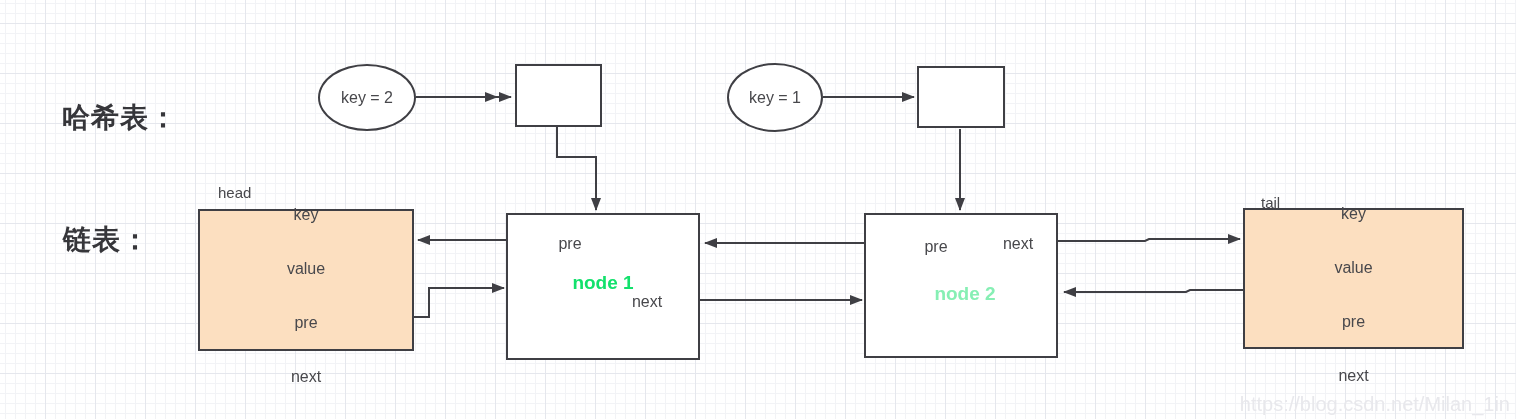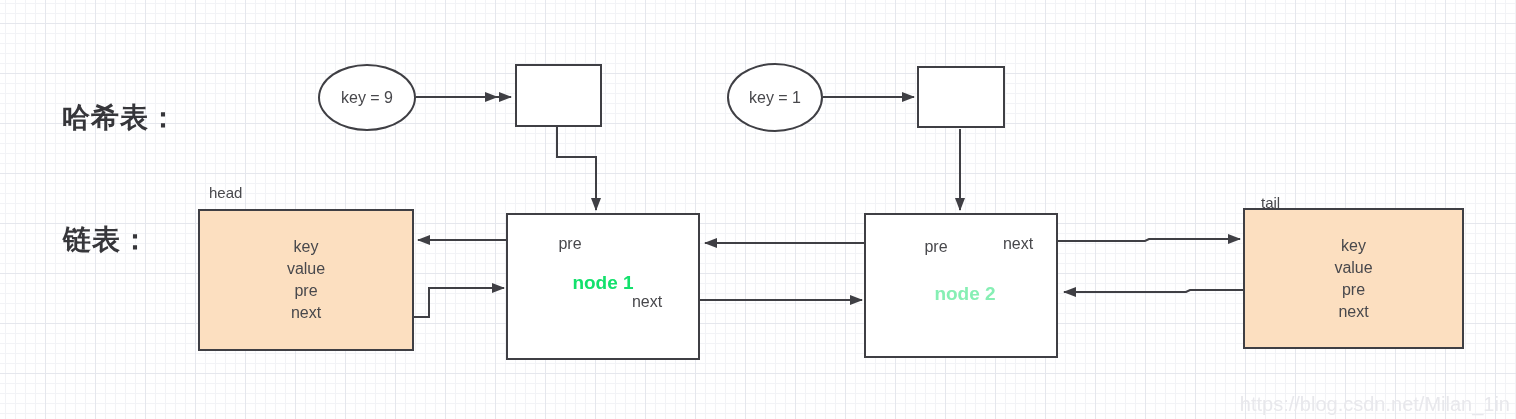--- a/index.html
+++ b/index.html
@@ -19,21 +19,21 @@
   .cn-label { font-size:28px; font-weight:700; color:var(--c-label_text,#36363a); letter-spacing:1px; }
   .tag-label { font-size:15px; color:var(--c-text,#3d3d42); }
   .ellipse {
     border:2px solid var(--c-stroke,#3f3f44); border-radius:50%;
     background:#fff; display:flex; align-items:center; justify-content:center;
     font-size:16px; color:var(--c-text,#4a4a4e);
   }
   .bucket { border:2px solid var(--c-stroke,#3f3f44); background:#fff; }
   .nodebox { border:2px solid var(--c-stroke,#3f3f44); background:#fff; }
   .fillbox { background:var(--c-node_fill,#fcdfc0); display:flex; flex-direction:column; align-items:center; justify-content:center; }
-  .fillbox span { font-size:16px; line-height:22px; color:var(--c-text,#46464a); }
+  .fillbox span { font-size:16px; line-height:22px; color:var(--c-text,#46464a);margin-top:32px; }
   .inner { position:absolute; transform:translate(-50%,-50%); font-size:16px; color:var(--c-text,#48484c); white-space:nowrap; }
   .nodename { font-size:19px; font-weight:700; white-space:nowrap; }
   .n1 { color:var(--c-node1_text,#12e16c); }
   .n2 { color:var(--c-node2_text,#86efb4); }
   .watermark { font-size:20px; color:var(--c-watermark_text,#e8e8ec); white-space:nowrap; }
   svg.connectors { position:absolute; left:0; top:0; pointer-events:none; }
   svg.connectors path { stroke:#3f3f44; stroke-width:2; fill:none; }
 </style>
 </head>
 <body>
@@ -74,30 +74,30 @@
   </g>
   <g>
     <path d="M1320,290 L1190,290 L1186,292 L1064,292" marker-end="url(#ah)"></path>
   </g>
 </svg>
 
 <div class="abs cn-label" style="left:62px; top:99px;">哈希表：</div>
 <div class="abs cn-label" style="left:63px; top:221px;">链表：</div>
 
 <div class="abs ellipse" style="left:318px; top:64px; width:98px; height:67px;">
-  <span>key = 9</span>
+  <span>key = 2</span>
 </div>
 <div class="abs ellipse" style="left:727px; top:63px; width:96px; height:69px;">
   <span>key = 1</span>
 </div>
 
 <div class="abs bucket" style="left:515px; top:64px; width:87px; height:63px;"></div>
 <div class="abs bucket" style="left:917px; top:66px; width:88px; height:62px;"></div>
 
-<div class="abs tag-label" style="left:209px; top:184px;">head</div>
+<div class="abs tag-label" style="left:218px; top:184px;">head</div>
 <div class="abs nodebox fillbox" style="left:198px; top:209px; width:216px; height:142px;">
   <span>key</span>
   <span>value</span>
   <span>pre</span>
   <span>next</span>
 </div>
 
 <div class="abs nodebox" style="left:506px; top:213px; width:194px; height:147px;">
   <span class="inner" style="left:62px; top:29px;">pre</span>
   <span class="inner nodename n1" style="left:95px; top:68px;text-align:right;">node 1</span>

